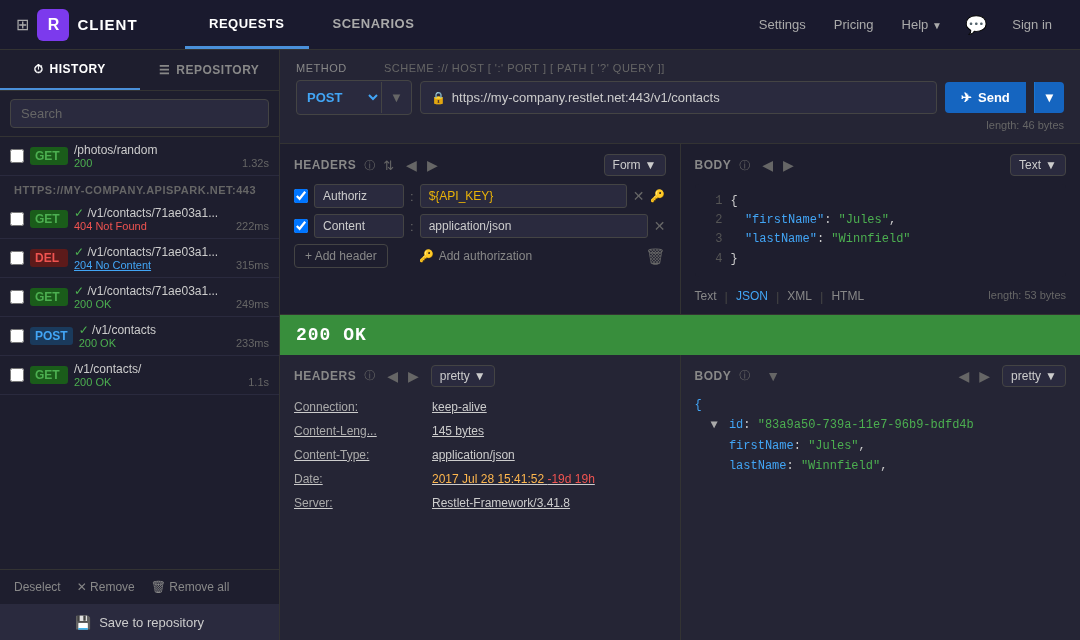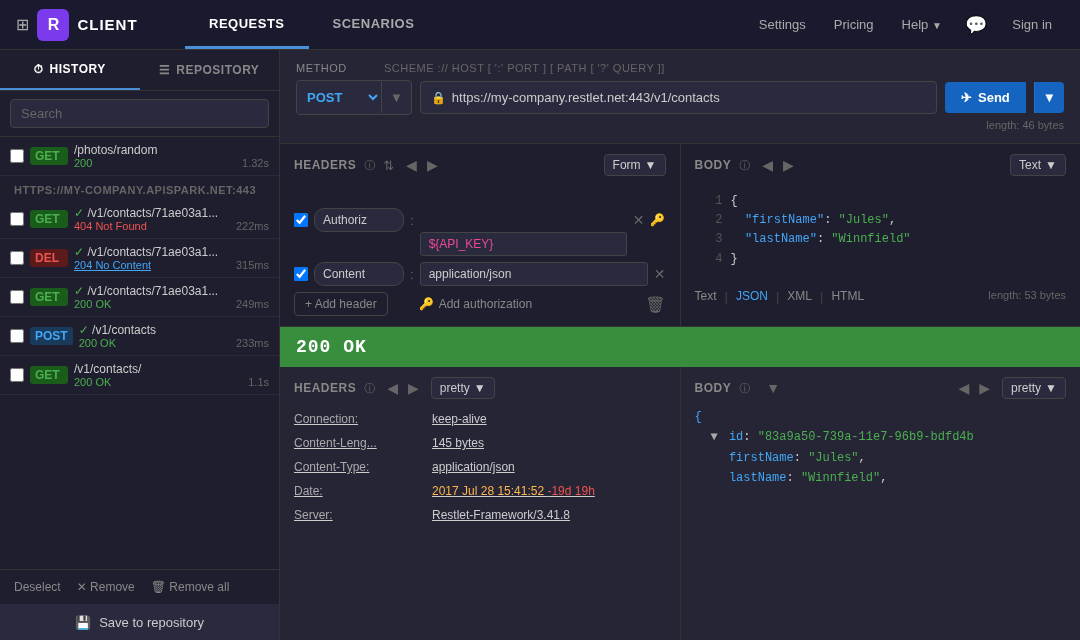--- a/index.html
+++ b/index.html
@@ -77,21 +77,21 @@
     .hb-panel-right { flex: 1; padding: 10px 14px; border-left: 1px solid #333; }
     .hb-header { display: flex; align-items: center; gap: 8px; margin-bottom: 8px; }
     .hb-title { font-size: 12px; color: #888; font-weight: 600; letter-spacing: 0.5px; }
     .hb-info-icon { color: #666; font-size: 11px; }
     .hb-sort-icon { color: #666; font-size: 13px; cursor: pointer; }
     .hb-format-btn { margin-left: auto; background: #2a2a3e; border: 1px solid #444; color: #ccc; border-radius: 4px; padding: 3px 8px; cursor: pointer; font-size: 12px; display: flex; align-items: center; gap: 4px; }
     .nav-arrows { display: flex; gap: 2px; }
     .nav-arrow { background: none; border: none; color: #666; cursor: pointer; font-size: 14px; padding: 2px 4px; }
     .header-row { display: flex; align-items: center; gap: 6px; margin-bottom: 6px; }
     .header-checkbox { width: 14px; height: 14px; }
-    .header-key { background: #2a2a3e; border: 1px solid #444; border-radius: 10px; padding: 4px 8px; color: #ccc; font-size: 12px; width: 90px; min-width: 90px; }
+    .header-key { background: #2a2a3e; border: 1px solid #444; border-radius: 3px; padding: 4px 8px; color: #ccc; font-size: 12px; width: 90px; min-width: 90px; }
     .header-colon { color: #666; }
     .header-value { flex: 1; background: #2a2a3e; border: 1px solid #444; border-radius: 3px; padding: 4px 8px; color: #e6c97a; font-size: 12px; }
     .header-del-btn { background: none; border: none; color: #666; cursor: pointer; font-size: 14px; }
     .header-lock-btn { background: none; border: none; color: #666; cursor: pointer; font-size: 12px; }
     .add-header-btn { background: none; border: 1px solid #444; color: #888; border-radius: 4px; padding: 4px 10px; cursor: pointer; font-size: 12px; margin-right: 24px; }
     .add-auth-btn { background: none; border: none; color: #888; cursor: pointer; font-size: 12px; display: flex; align-items: center; gap: 4px; }
     .delete-all-btn { margin-left: auto; background: none; border: none; color: #666; cursor: pointer; font-size: 16px; }
     .code-editor { background: #1e1e2e; border-radius: 4px; padding: 8px; font-family: 'Courier New', monospace; font-size: 12px; line-height: 1.6; }
     .code-line { display: flex; gap: 8px; }
     .code-lineno { color: #555; min-width: 20px; text-align: right; user-select: none; }
@@ -318,21 +318,21 @@
           <button class="hb-format-btn">
             <span>Form</span>
             <span>▼</span>
           </button>
         </div>
 
         <div class="header-row">
           <input type="checkbox" class="header-checkbox" checked="" style="">
           <input class="header-key" type="text" value="Authoriz" style="">
           <span class="header-colon">:</span>
-          <input class="header-value" type="text" value="${API_KEY}" style="color: #ec4899; margin-top: 48px;">
+          <input class="header-value" type="text" value="${API_KEY}" style="color: #eab308;">
           <button class="header-del-btn">✕</button>
           <button class="header-lock-btn">🔑</button>
         </div>
 
         <div class="header-row">
           <input type="checkbox" class="header-checkbox" checked="" style="">
           <input class="header-key" type="text" value="Content" style="">
           <span class="header-colon">:</span>
           <input class="header-value" type="text" value="application/json" style="color: rgb(204, 204, 204);">
           <button class="header-del-btn">✕</button>

